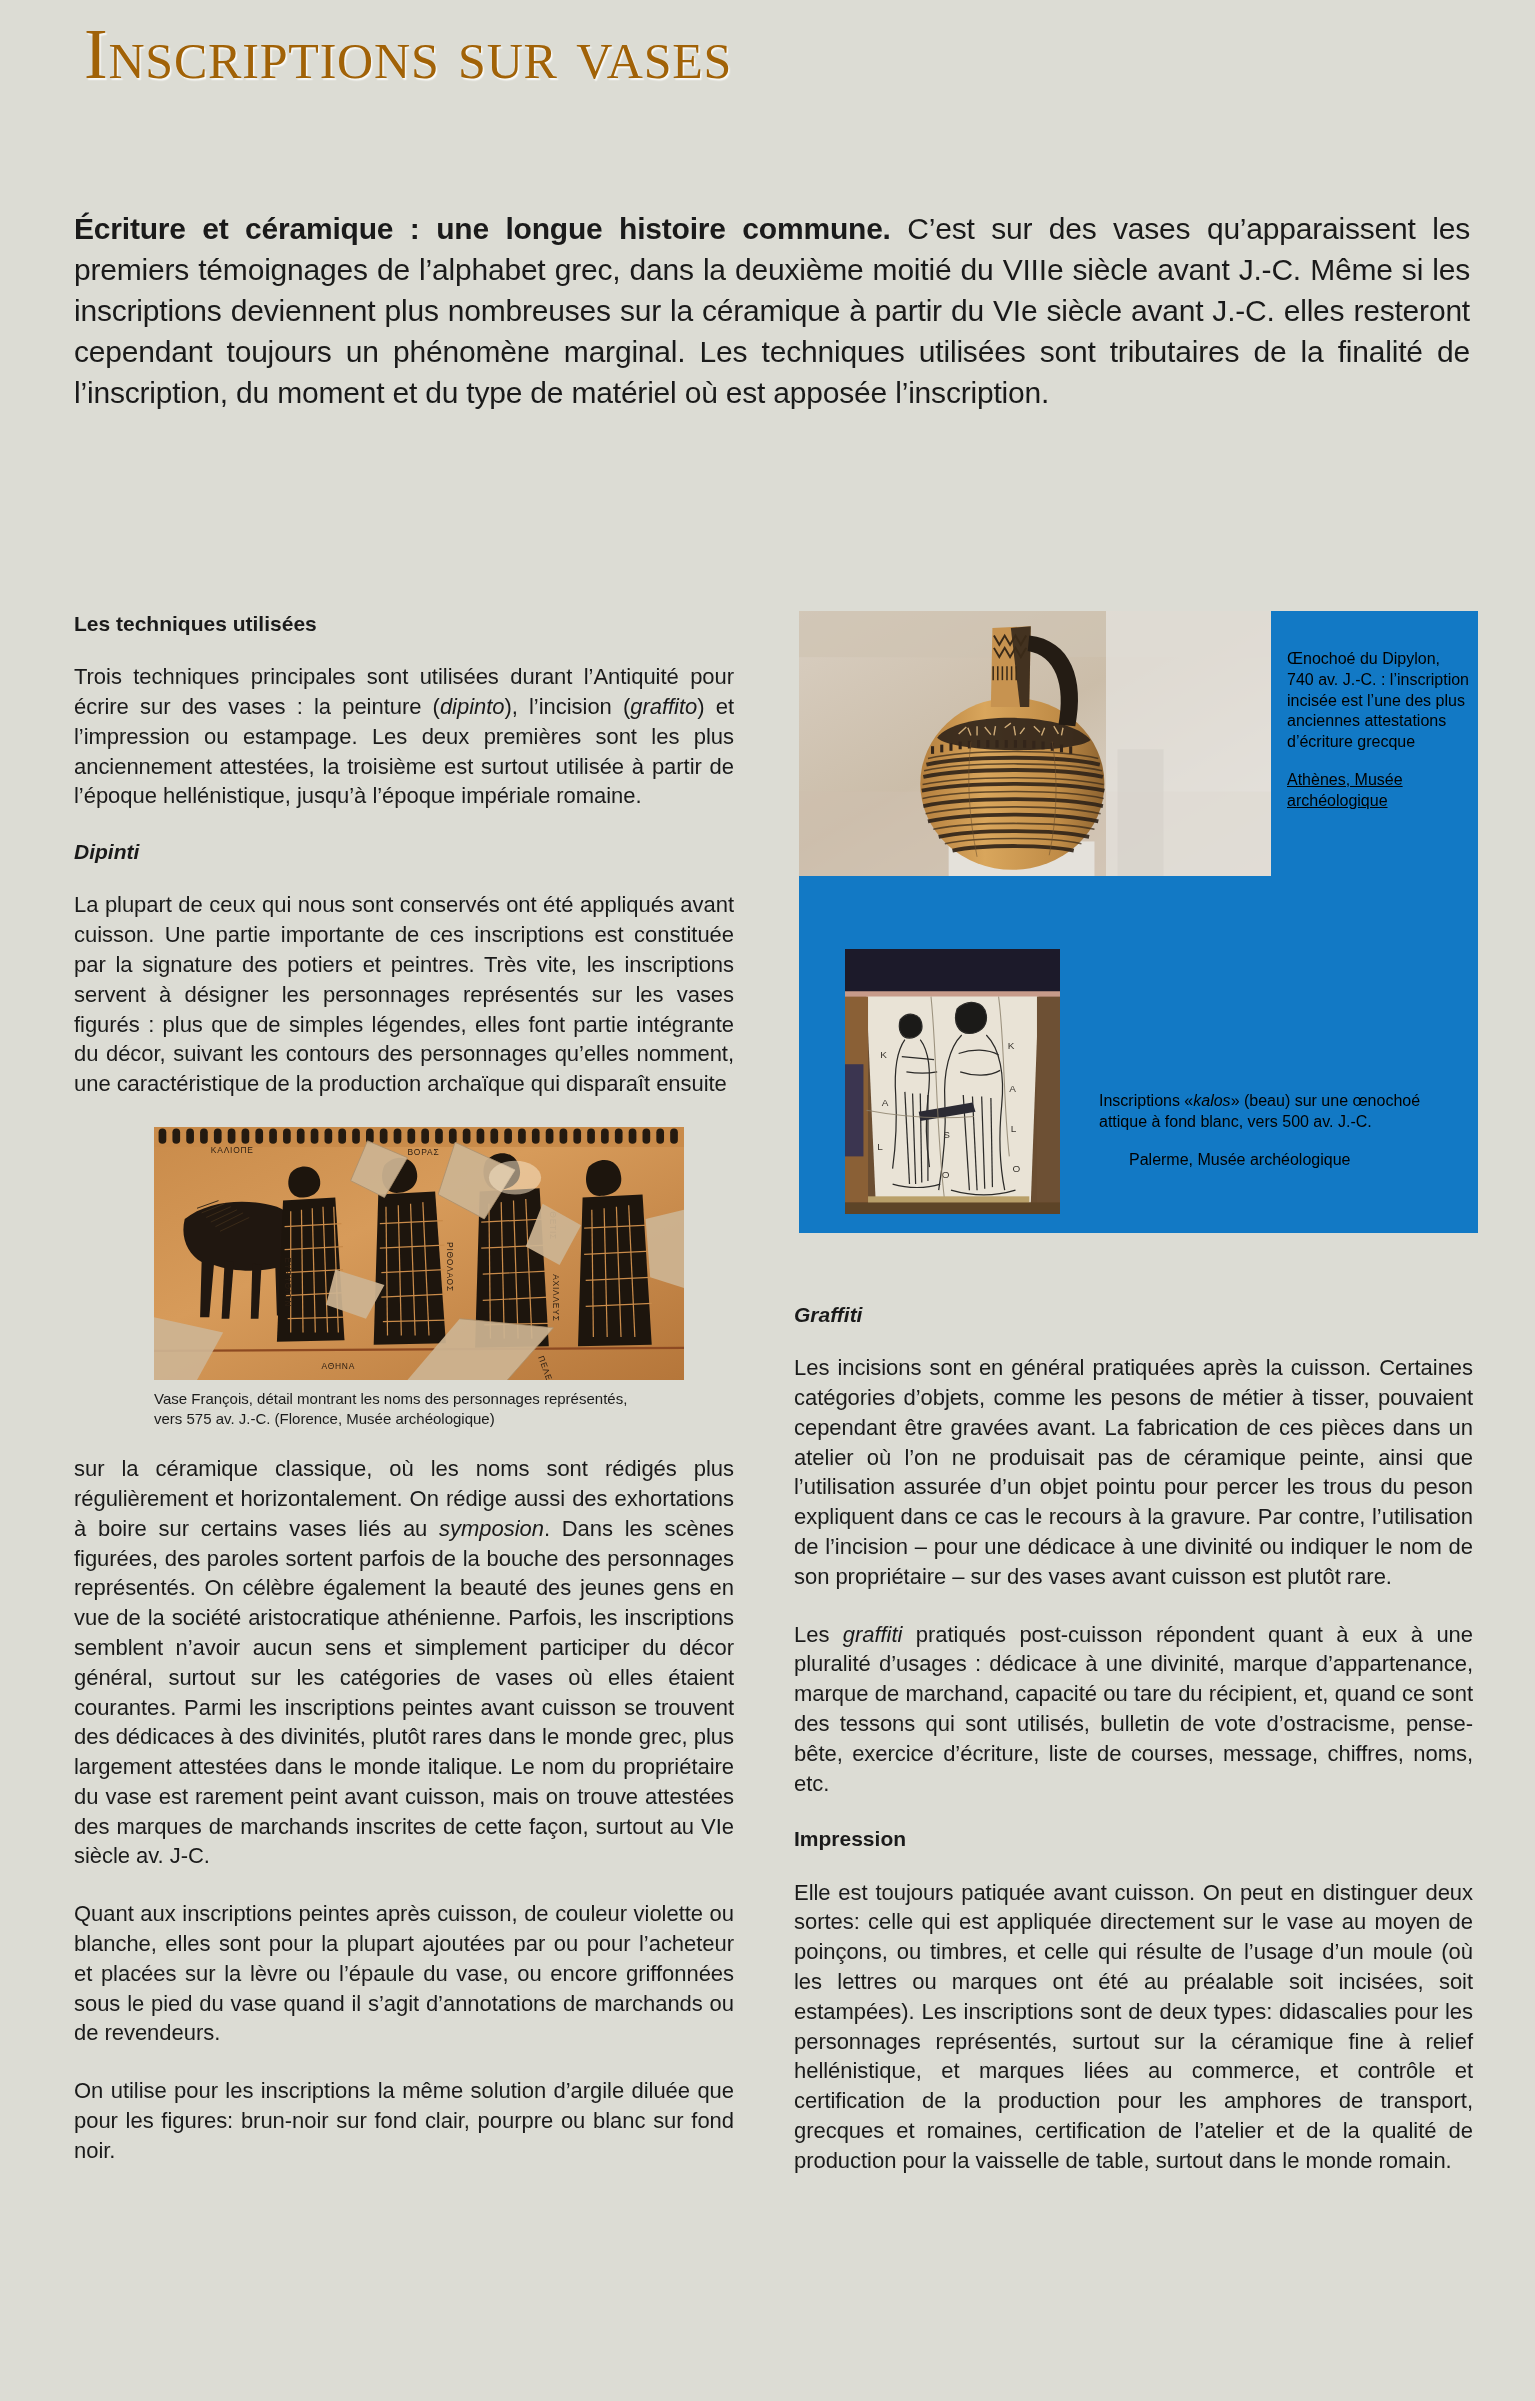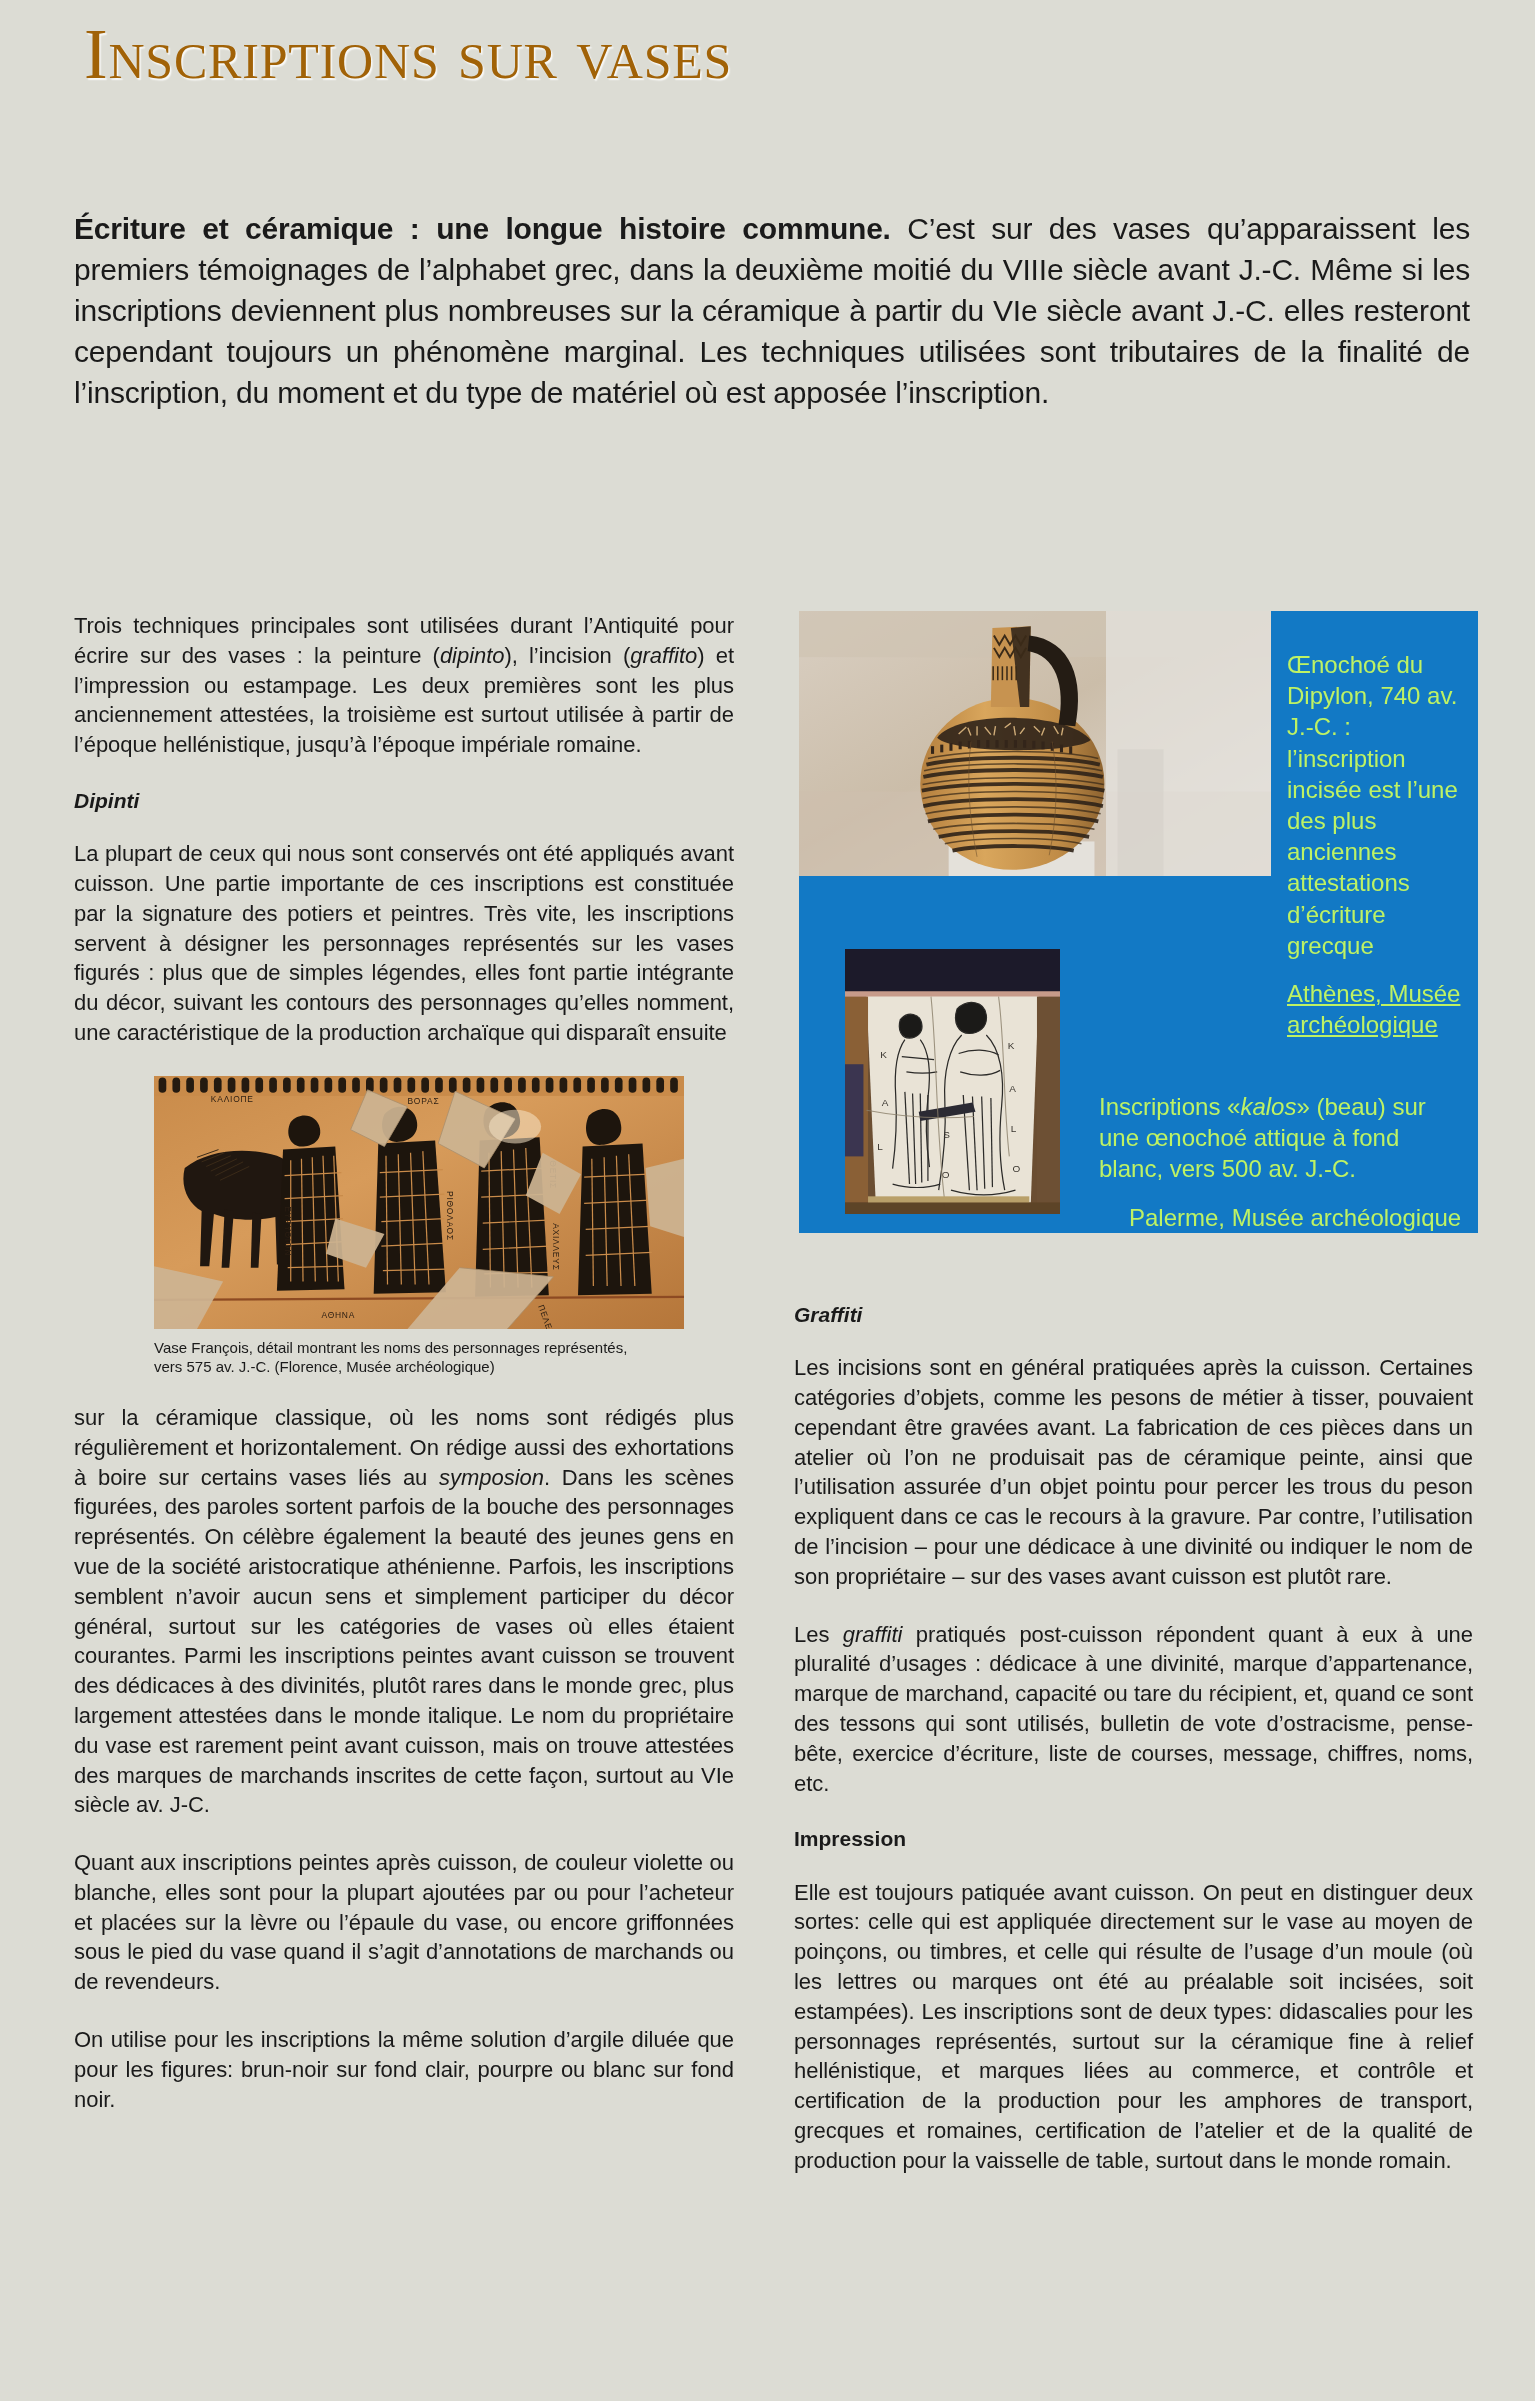--- a/index.html
+++ b/index.html
@@ -115,22 +115,22 @@
     position: absolute;
     left: 0;
     top: 0;
     width: 472px;
     height: 265px;
     overflow: hidden;
     background: #cfc6b8;
   }
   .cap-blue {
     position: absolute;
-    color: #bef264;
-    font-size: 24px;
+    color: #000000;
+    font-size: 16px;
     line-height: 1.3;
   }
   .cap1 { left: 488px; top: 38px; width: 183px; }
   .cap1 .museum { display: block; margin-top: 17px; text-decoration: underline; }
   .photo2 {
     position: absolute;
     left: 46px;
     top: 338px;
     width: 215px;
     height: 265px;
@@ -314,20 +314,21 @@
   </div>
 
   <div class="cap-blue cap2">
     <span>Inscriptions «</span><span class="it">kalos</span><span>» (beau) sur une œnochoé attique à fond blanc, vers 500 av. J.-C.</span>
     <span class="museum">Palerme, Musée archéologique</span>
   </div>
 </div>
 
 <div class="col-left">
 
+  <h2 class="sec-head">Les techniques utilisées</h2>
 
   <p class="body"><span>Trois techniques principales sont utilisées durant l’Antiquité pour écrire sur des vases : la peinture (</span><span class="it">dipinto</span><span>), l’incision (</span><span class="it">graffito</span><span>) et l’impression ou estampage. Les deux premières sont les plus anciennement attestées, la troisième est surtout utilisée à partir de l’époque hellénistique, jusqu’à l’époque impériale romaine.</span></p>
 
   <h2 class="sec-head italic">Dipinti</h2>
 
   <p class="body">La plupart de ceux qui nous sont conservés ont été appliqués avant cuisson. Une partie importante de ces inscriptions est constituée par la signature des potiers et peintres. Très vite, les inscriptions servent à désigner les personnages représentés sur les vases figurés : plus que de simples légendes, elles font partie intégrante du décor, suivant les contours des personnages qu’elles nomment, une caractéristique de la production archaïque qui disparaît ensuite</p>
 
   <figure class="fig-francois">
     <div class="frame">
       <svg class="fill" viewBox="0 0 690 330" preserveAspectRatio="none">

